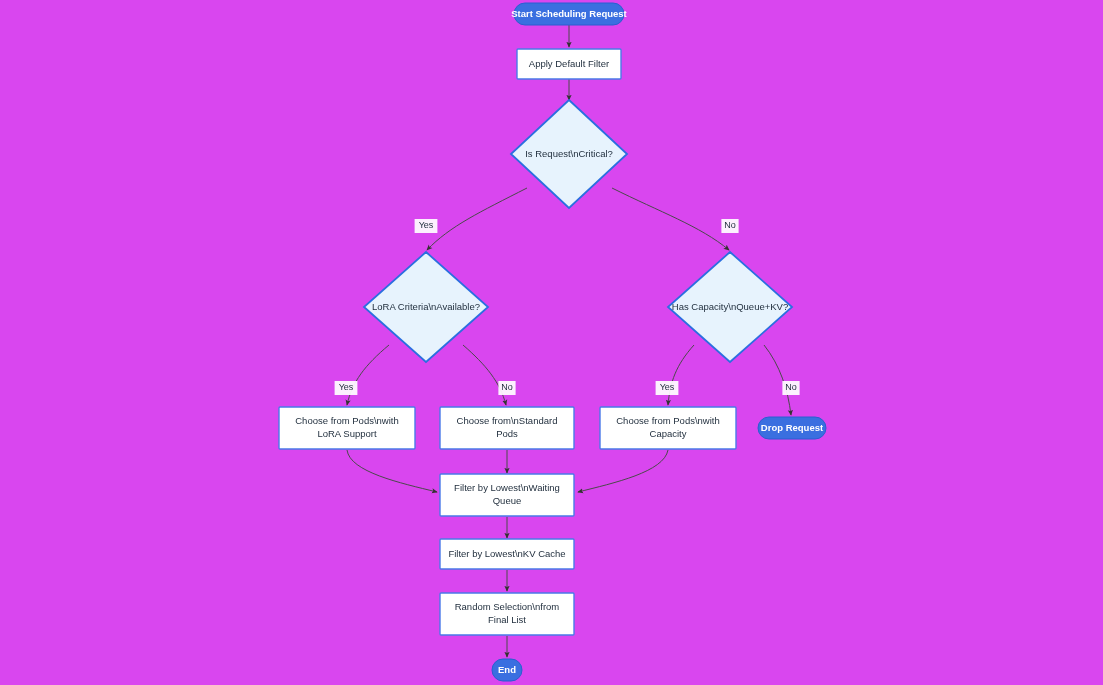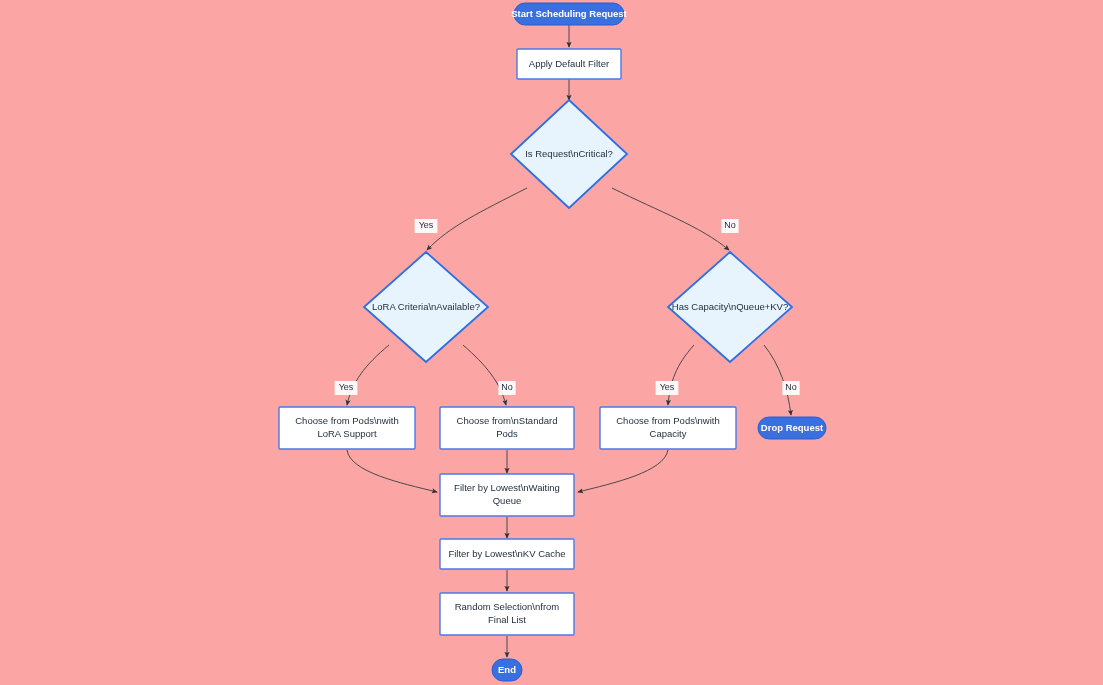--- a/index.html
+++ b/index.html
@@ -10,21 +10,21 @@
   body {
     width: 1103px;
     height: 685px;
     font-family: "Liberation Sans", sans-serif;
     overflow: hidden;
   }
   #flowchart-root {
     position: relative;
     width: 1103px;
     height: 685px;
-    background: #fca5a5;
+    background: #d946ef;
   }
   svg#diagram {
     display: block;
     width: 1103px;
     height: 685px;
   }
   .node-rect {
     fill: #ffffff;
     stroke: #4a7ae8;
     stroke-width: 1.4px;

